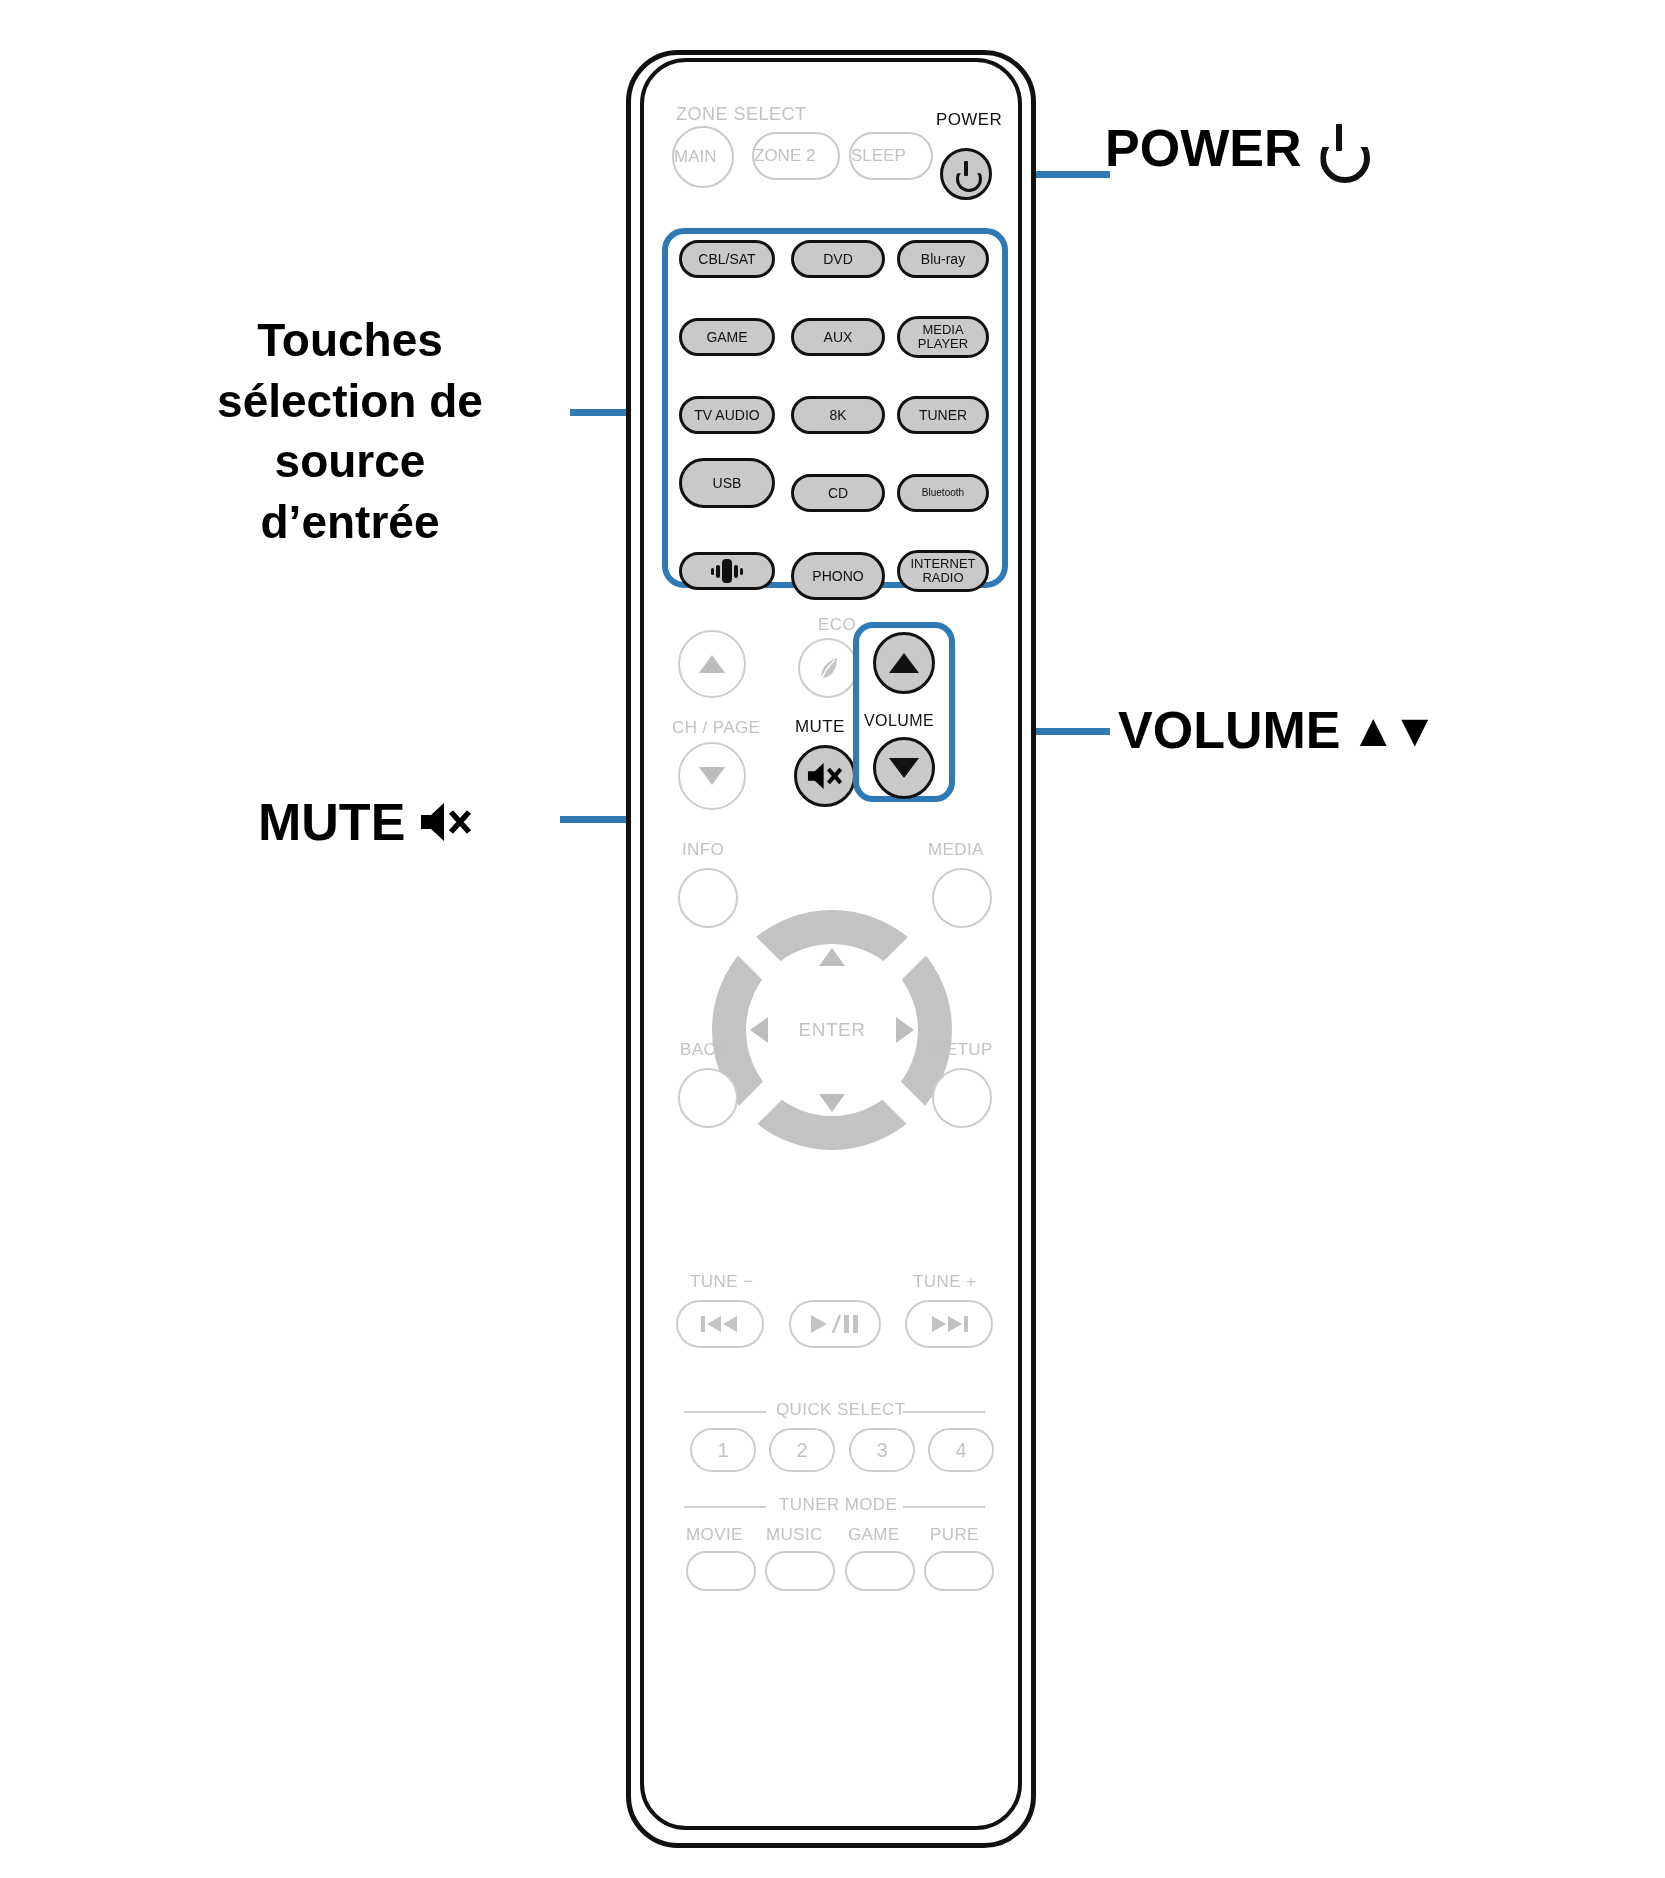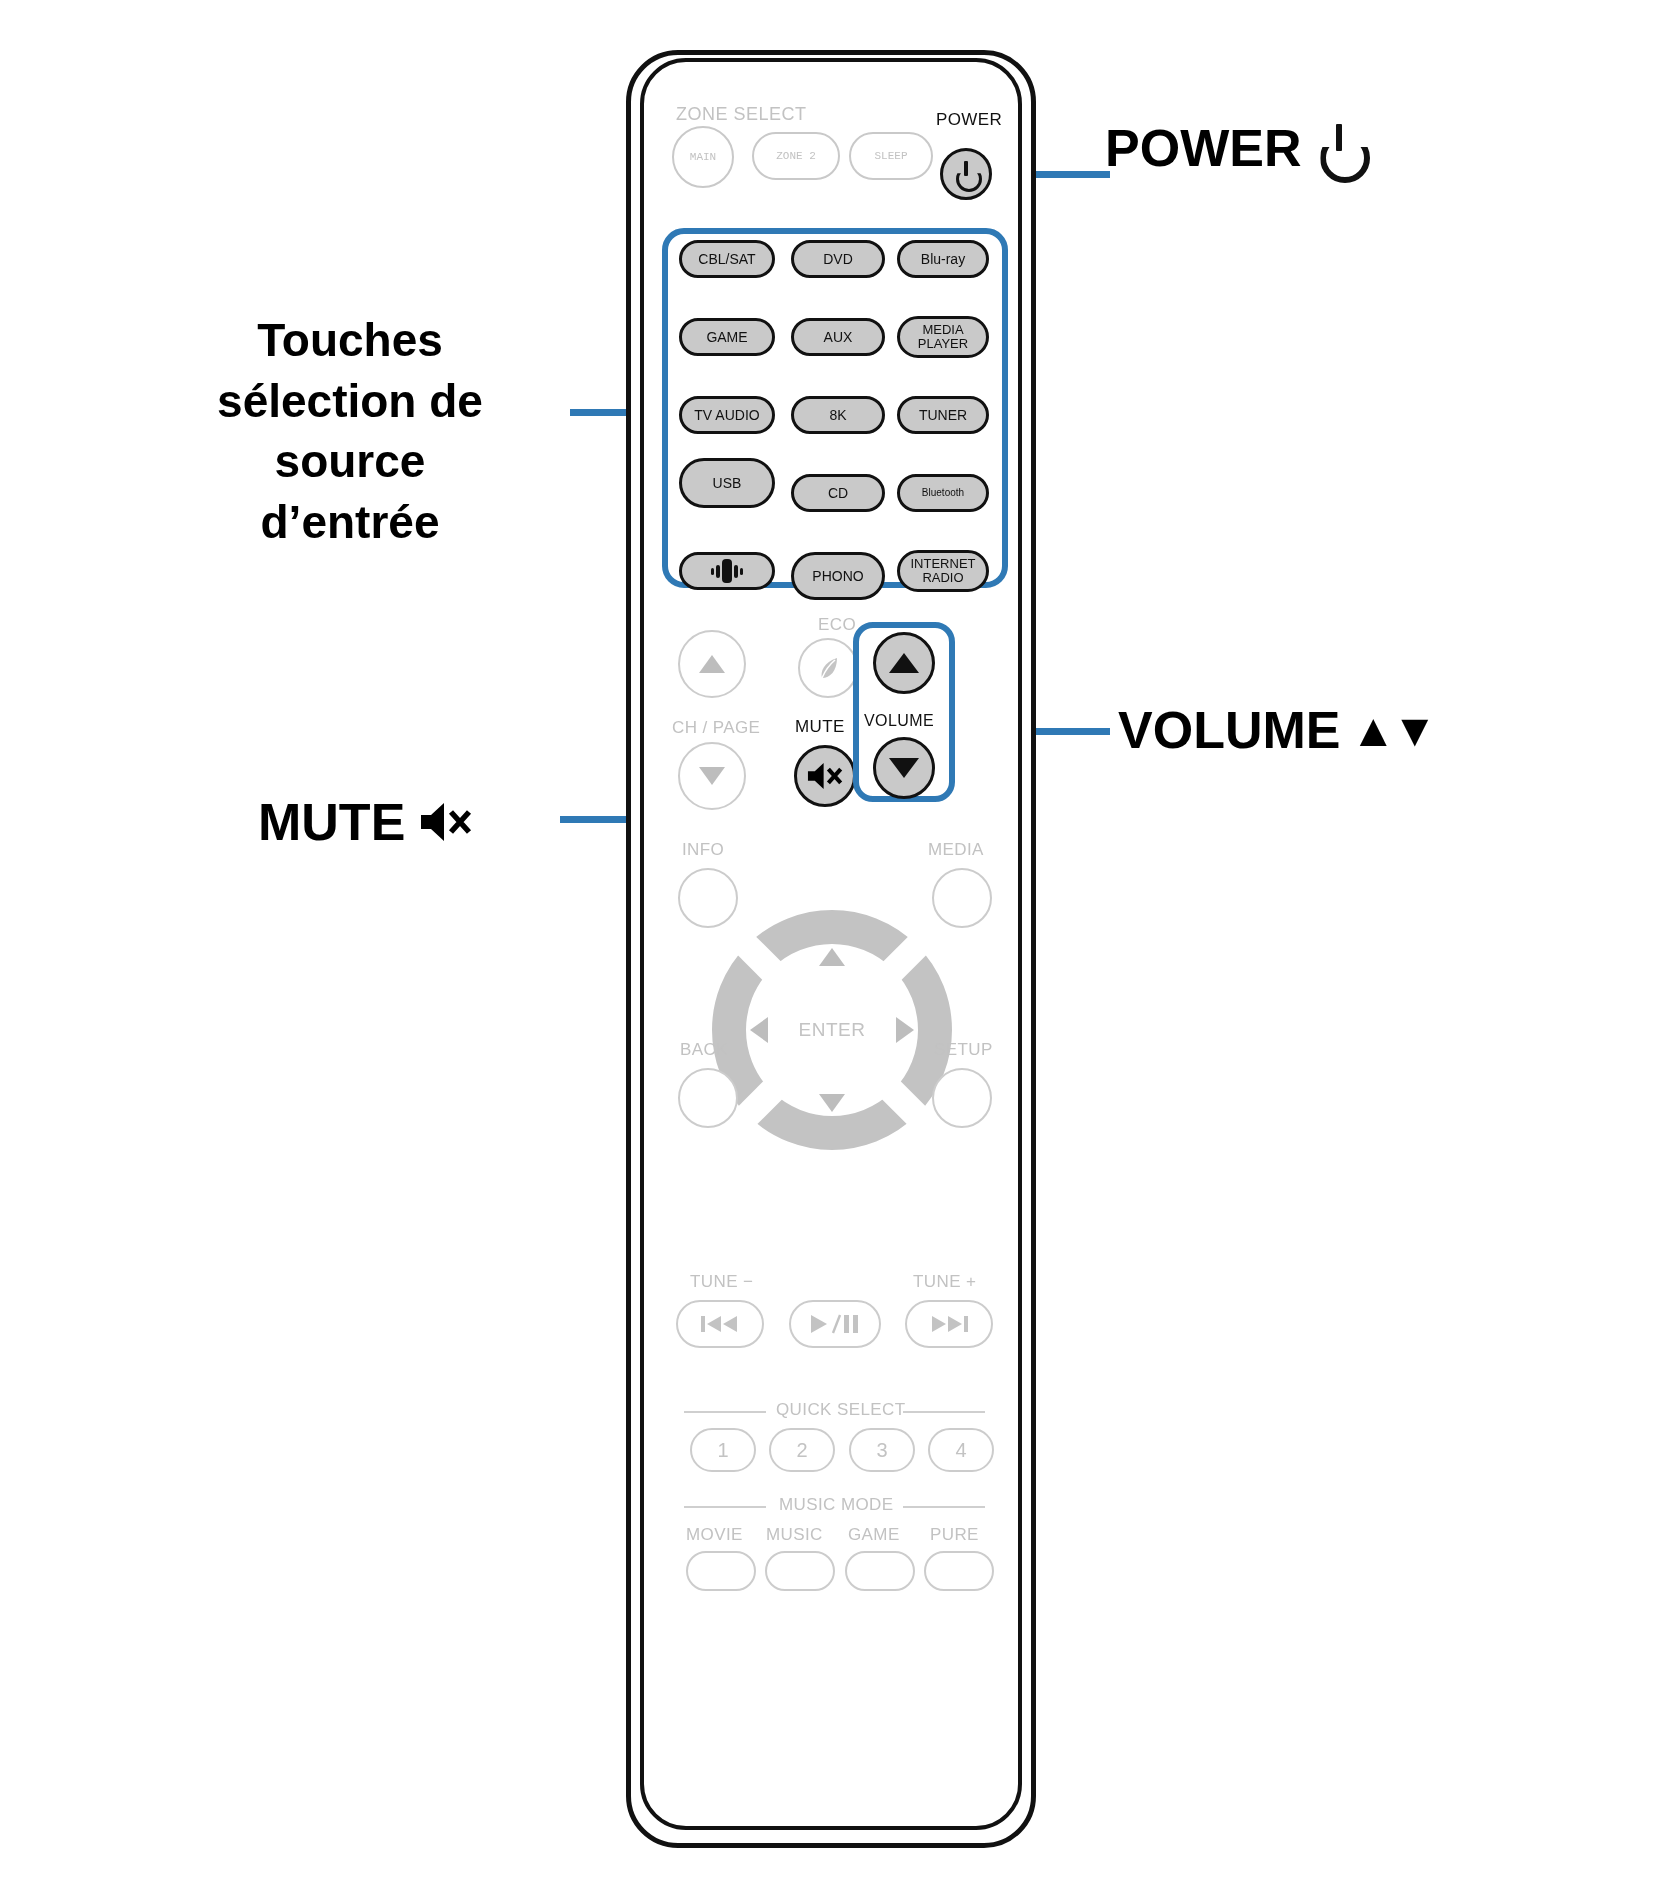--- a/index.html
+++ b/index.html
@@ -9,21 +9,21 @@
   #remote-shell{position:absolute;left:626px;top:50px;width:410px;height:1798px;}
   .shell-outline{position:absolute;inset:0;border:5px solid #111;border-radius:52px;background:#fff;}
   .shell-inner{position:absolute;left:14px;top:8px;width:374px;height:1764px;border:4px solid #111;border-radius:46px;background:#fff;}
 
   .lbl{position:absolute;font-size:17px;letter-spacing:.4px;color:#c2c2c2;white-space:nowrap;}
   .lbl.dark{color:#111;font-weight:400;}
 
   
   .zone-title{position:absolute;left:676px;top:104px;font-size:18px;color:#c2c2c2;letter-spacing:.5px;}
   .zbtn{position:absolute;border:2px solid #c9c9c9;border-radius:40px;color:#c2c2c2;
-        display:flex;align-items:center;justify-content:center;font-size:11px;background:#fff;font-family:Liberation Mono, monospace;}
+        display:flex;align-items:center;justify-content:flex-start;font-size:17px;background:#fff;}
 
   
   #source-highlight{position:absolute;left:662px;top:228px;width:346px;height:360px;
         border:6px solid #2f79b5;border-radius:22px;box-sizing:border-box;}
 
   
   .sbtn{position:absolute;background:#c9c9c9;border:3px solid #111;border-radius:30px;
         display:flex;align-items:center;justify-content:center;text-align:center;
         color:#111;font-size:16px;line-height:1.02;font-weight:400;box-sizing:border-box;}
   .sbtn.small{font-size:14px;}
@@ -294,21 +294,21 @@
   <span>2</span>
   </div>
 <div class="gpill" style="left:849px;top:1428px;width:62px;height:40px;display:flex;align-items:center;justify-content:center;color:#c3c3c3;font-size:20px;">
   <span>3</span>
   </div>
 <div class="gpill" style="left:928px;top:1428px;width:62px;height:40px;display:flex;align-items:center;justify-content:center;color:#c3c3c3;font-size:20px;">
   <span>4</span>
   </div>
 
 <div class="sep" style="left:684px;top:1506px;width:82px;"></div>
-<div class="lbl" style="left:779px;top:1495px;">MUSIC MODE</div>
+<div class="lbl" style="left:779px;top:1495px;">TUNER MODE</div>
 <div class="sep" style="left:903px;top:1506px;width:82px;"></div>
 
 <div class="lbl" style="left:686px;top:1525px;">MOVIE</div>
 <div class="gpill" style="left:686px;top:1551px;width:66px;height:36px;"></div>
 <div class="lbl" style="left:766px;top:1525px;">MUSIC</div>
 <div class="gpill" style="left:765px;top:1551px;width:66px;height:36px;"></div>
 <div class="lbl" style="left:848px;top:1525px;">GAME</div>
 <div class="gpill" style="left:845px;top:1551px;width:66px;height:36px;"></div>
 <div class="lbl" style="left:930px;top:1525px;">PURE</div>
 <div class="gpill" style="left:924px;top:1551px;width:66px;height:36px;"></div>

